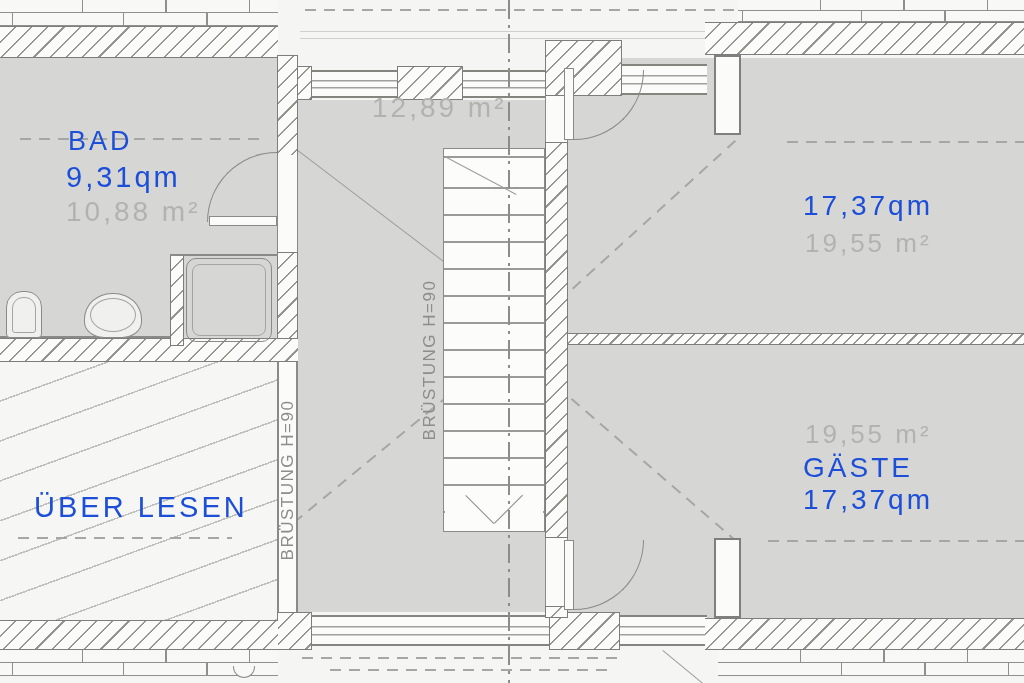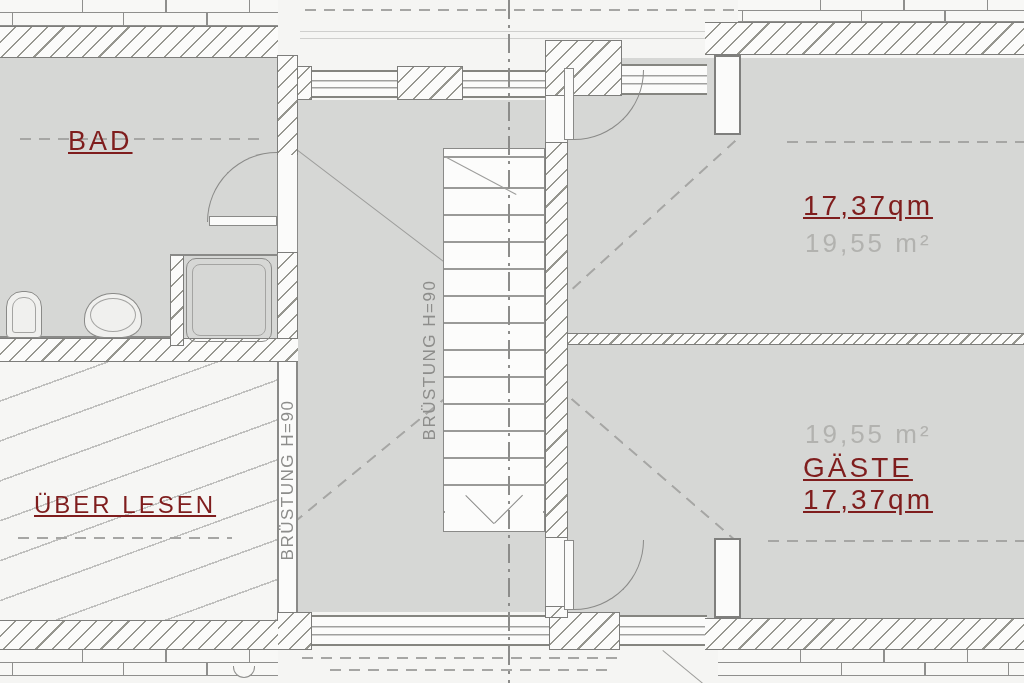--- a/index.html
+++ b/index.html
@@ -14,21 +14,21 @@
   .brick2{background-position-x:41px;}
   .window{background:#fbfbfa;border-top:2px solid #858580;border-bottom:2px solid #858580;
     background-image:linear-gradient(#a0a09e,#a0a09e),linear-gradient(#a0a09e,#a0a09e);
     background-size:100% 1.5px;background-repeat:no-repeat;background-position:0 35%,0 68%;}
   .gap{background:#fbfbfa;border-left:1.5px solid #8a8a88;border-right:1.5px solid #8a8a88;}
   .leaf{background:#fbfbfa;border:1.5px solid #8a8a88;}
   .dash{height:1.5px;background:repeating-linear-gradient(90deg,#a6a6a4 0 11px,transparent 11px 19px);}
   .solidline{height:1px;background:#9d9d9b;}
   .lightline{height:1px;background:#cfcfcd;}
   .rot{transform-origin:0 0;}
-  .txt{color:#7f1d1d;font-size:27px;letter-spacing:3px;white-space:nowrap;text-decoration:underline;}
+  .txt{color:#1d4ed8;font-size:27px;letter-spacing:3px;white-space:nowrap;}
   .txt-light{color:#b2b2af;font-size:26px;letter-spacing:3px;white-space:nowrap;}
   .vlabel{color:#8d8d8b;font-size:17px;letter-spacing:1.5px;white-space:nowrap;text-align:center;}
   .stairs{background:#fcfcfb repeating-linear-gradient(180deg,transparent 0 25.5px,#9a9a98 25.5px 27px);background-position:0 13px;border:1.5px solid #8a8a88;}
   .arrow{height:0;border-top:1.5px solid #8a8a88;}
 </style>
 </head>
 <body>
 
 <div id="plan">
 
@@ -118,22 +118,25 @@
   <div class="hatch" style="left:170px;top:254px;width:14px;height:92px;"></div>
   <div style="left:170px;top:254px;width:108px;height:2px;background:#8a8a88;"></div>
   <div style="left:186px;top:258px;width:86px;height:84px;border:1.5px solid #8a8a88;border-radius:10px;"></div>
   <div style="left:192px;top:264px;width:74px;height:72px;border:1px solid #a4a4a2;border-radius:8px;"></div>
   <div style="left:6px;top:291px;width:36px;height:47px;background:#f0f0ee;border:1.5px solid #8a8a88;border-radius:16px 16px 4px 4px;"></div>
   <div style="left:12px;top:297px;width:24px;height:36px;border:1px solid #a4a4a2;border-radius:11px 11px 3px 3px;"></div>
   <div style="left:84px;top:293px;width:58px;height:45px;background:#f0f0ee;border:1.5px solid #8a8a88;border-radius:28px 28px 20px 20px / 26px 26px 16px 16px;"></div>
   <div style="left:90px;top:298px;width:46px;height:34px;border:1px solid #a4a4a2;border-radius:50%;"></div>
 
   <div class="txt" style="left:68px;top:126px;">BAD</div>
+  <div class="txt" style="left:66px;top:161px;font-size:29px;">9,31qm</div>
+  <div class="txt-light" style="left:66px;top:196px;font-size:28px;">10,88 m²</div>
+  <div class="txt-light" style="left:372px;top:92px;font-size:28px;">12,89 m²</div>
   <div class="txt" style="left:803px;top:190px;font-size:28px;">17,37qm</div>
   <div class="txt-light" style="left:805px;top:228px;">19,55 m²</div>
   <div class="txt-light" style="left:805px;top:419px;">19,55 m²</div>
   <div class="txt" style="left:803px;top:452px;font-size:28px;">GÄSTE</div>
   <div class="txt" style="left:803px;top:484px;font-size:28px;">17,37qm</div>
-  <div class="txt" style="left:34px;top:491px;font-size:24px;">ÜBER LESEN</div>
+  <div class="txt" style="left:34px;top:491px;font-size:29px;">ÜBER LESEN</div>
 
   <div style="left:508px;top:0;width:2px;height:683px;background:repeating-linear-gradient(180deg,#8c8c8a 0 19px,transparent 19px 25px,#8c8c8a 25px 28px,transparent 28px 34px);"></div>
 
 </div>
 
 </body></html>

